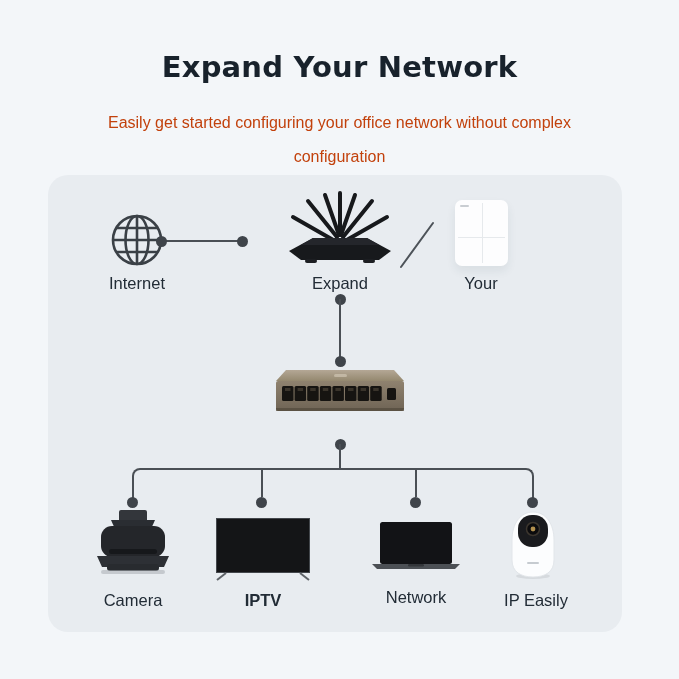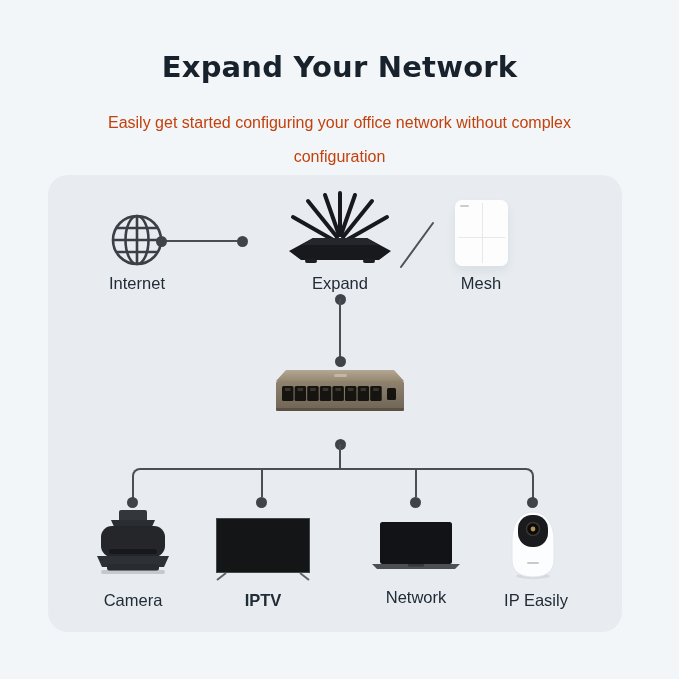--- a/index.html
+++ b/index.html
@@ -106,21 +106,21 @@
       <svg width="38" height="50" viewBox="0 0 38 50">
         <line x1="3" y1="47" x2="35" y2="3" stroke="#4d5359" stroke-width="2" stroke-linecap="round"></line>
       </svg>
     </div>
 
     <div class="mesh-box">
       <span class="logo"></span>
       <span class="div-v"></span>
       <span class="div-h"></span>
     </div>
-    <div class="node-label" style="left:433px;top:99px;">Mesh</div>
+    <div class="node-label" style="left:433px;top:99px;">Your</div>
 
     <div class="dot" style="left:287px;top:119px;"></div>
     <div class="line-v" style="left:291px;top:124px;height:63px;"></div>
     <div class="dot" style="left:287px;top:181px;"></div>
 
     <div class="abs" style="left:224px;top:191px;">
       <svg width="136" height="50" viewBox="0 0 136 50">
         <defs>
           <linearGradient id="swTop" x1="0" y1="0" x2="0" y2="1">
             <stop offset="0" stop-color="#b4a795"></stop>

